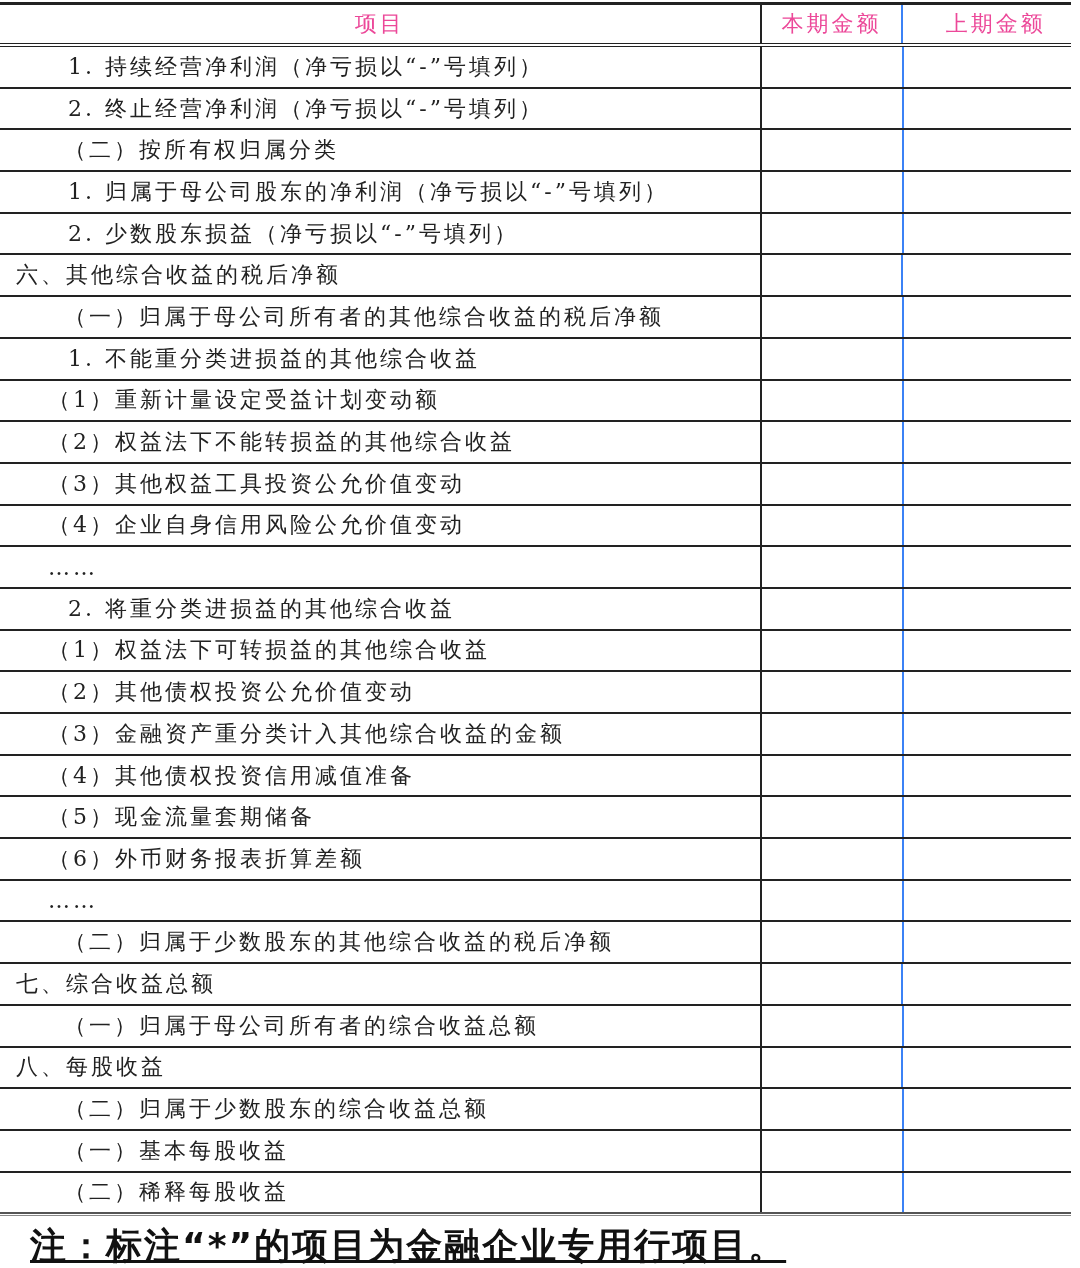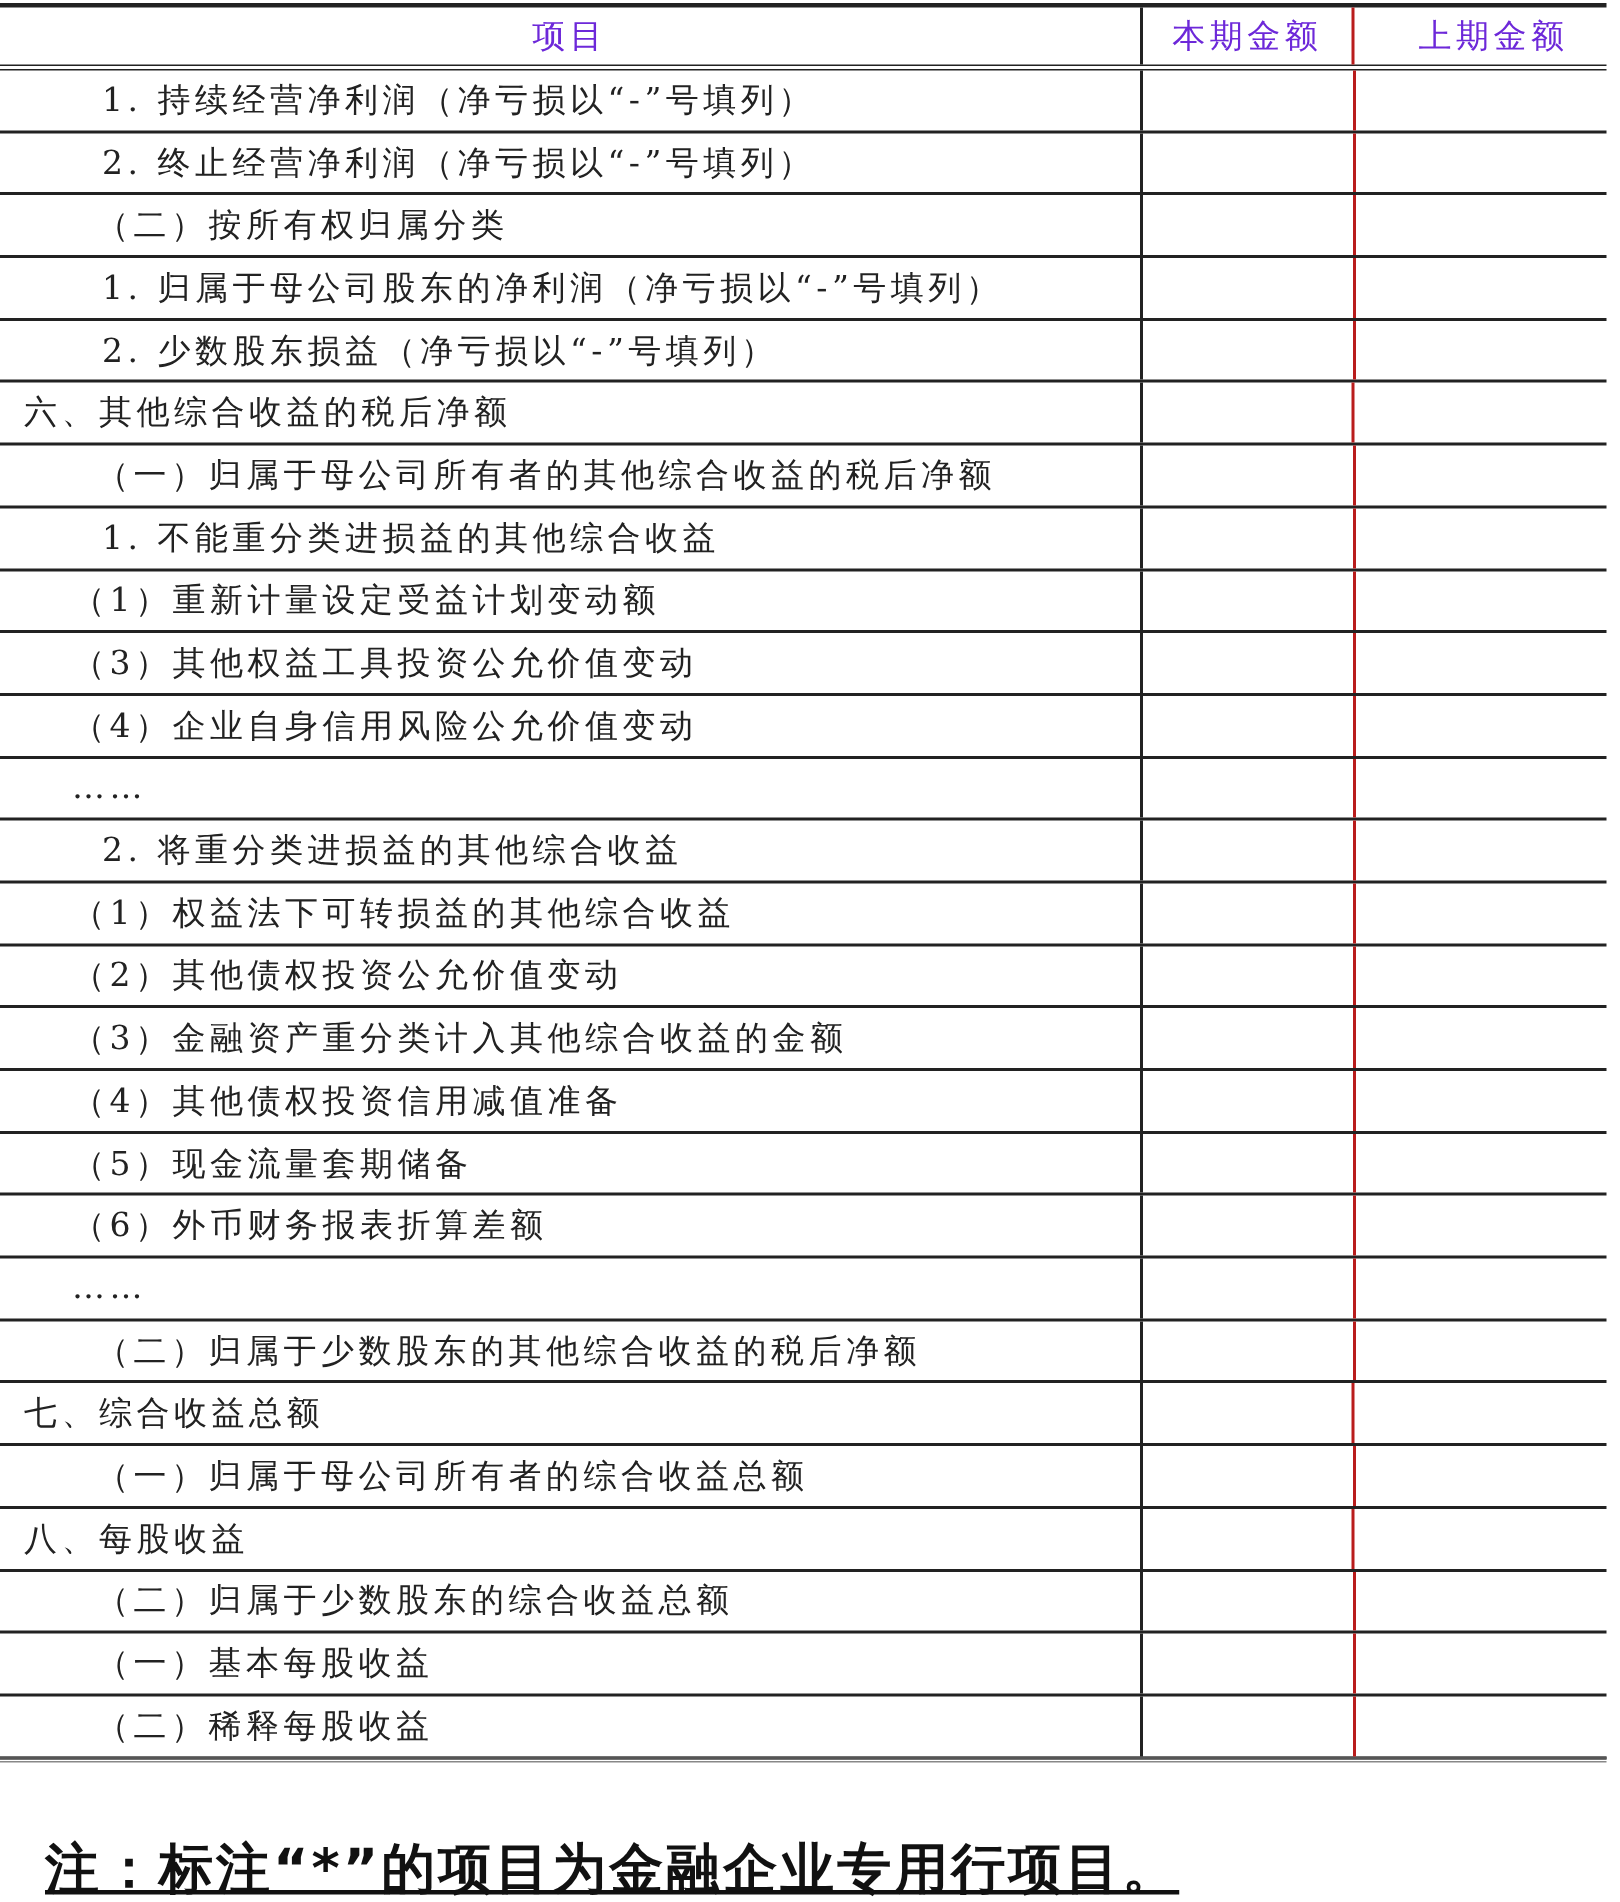--- a/index.html
+++ b/index.html
@@ -4,23 +4,23 @@
 <style>
   html, body { margin: 0; padding: 0; background: #ffffff; }
   body { width: 1080px; height: 1268px; position: relative; overflow: hidden;
          font-family: "DejaVu Serif", "Liberation Serif", serif; color: #222; }
   .table { position: absolute; left: 0; top: 2px; width: 1071px; }
   .top-rule { height: 3px; border-top: 2px solid #222; border-bottom: 1px solid #222; box-sizing: border-box; }
   .row { display: flex; height: 41.7px; border-bottom: 2px solid #222; box-sizing: border-box; }
   .row.header { height: 42px; border-bottom: 4px double #222; }
   .cell { box-sizing: border-box; display: flex; align-items: center; font-size: 22px; letter-spacing: 3px; white-space: nowrap; overflow: hidden; }
   .c-item { width: 774px; border-right: 2px solid #222; }
-  .c-cur { width: 144px; border-right: 2px solid #b91c1c; }
+  .c-cur { width: 144px; border-right: 2px solid #3b82f6; }
   .c-prev { width: 153px; margin-left: 17px; }
-  .header .cell { justify-content: center; color: #6d28d9; }
+  .header .cell { justify-content: center; color: #ec4899; }
   .ind0 { padding-left: 16px; }
   .ind1 { padding-left: 64px; }
   .ind2 { padding-left: 68px; }
   .ind3 { padding-left: 48px; }
   .bottom-rule { height: 4px; border-top: 2px solid #555; border-bottom: 1px solid #888; box-sizing: border-box; margin-top: -2px; }
   .note { position: absolute; left: 30px; top: 1222px; font-family: "DejaVu Sans", "Liberation Sans", sans-serif;
           font-weight: bold; font-size: 36px; letter-spacing: 2px; color: #111; text-decoration: underline; }
 </style>
 </head>
 <body>
@@ -68,20 +68,25 @@
         <div class="cell c-cur"></div>
         <div class="cell c-prev"></div>
       </div>
       <div class="row">
         <div class="cell c-item ind2">1. 不能重分类进损益的其他综合收益</div>
         <div class="cell c-cur"></div>
         <div class="cell c-prev"></div>
       </div>
       <div class="row">
         <div class="cell c-item ind3">（1）重新计量设定受益计划变动额</div>
+        <div class="cell c-cur"></div>
+        <div class="cell c-prev"></div>
+      </div>
+      <div class="row">
+        <div class="cell c-item ind3">（2）权益法下不能转损益的其他综合收益</div>
         <div class="cell c-cur"></div>
         <div class="cell c-prev"></div>
       </div>
       <div class="row">
         <div class="cell c-item ind3">（3）其他权益工具投资公允价值变动</div>
         <div class="cell c-cur"></div>
         <div class="cell c-prev"></div>
       </div>
       <div class="row">
         <div class="cell c-item ind3">（4）企业自身信用风险公允价值变动</div>

